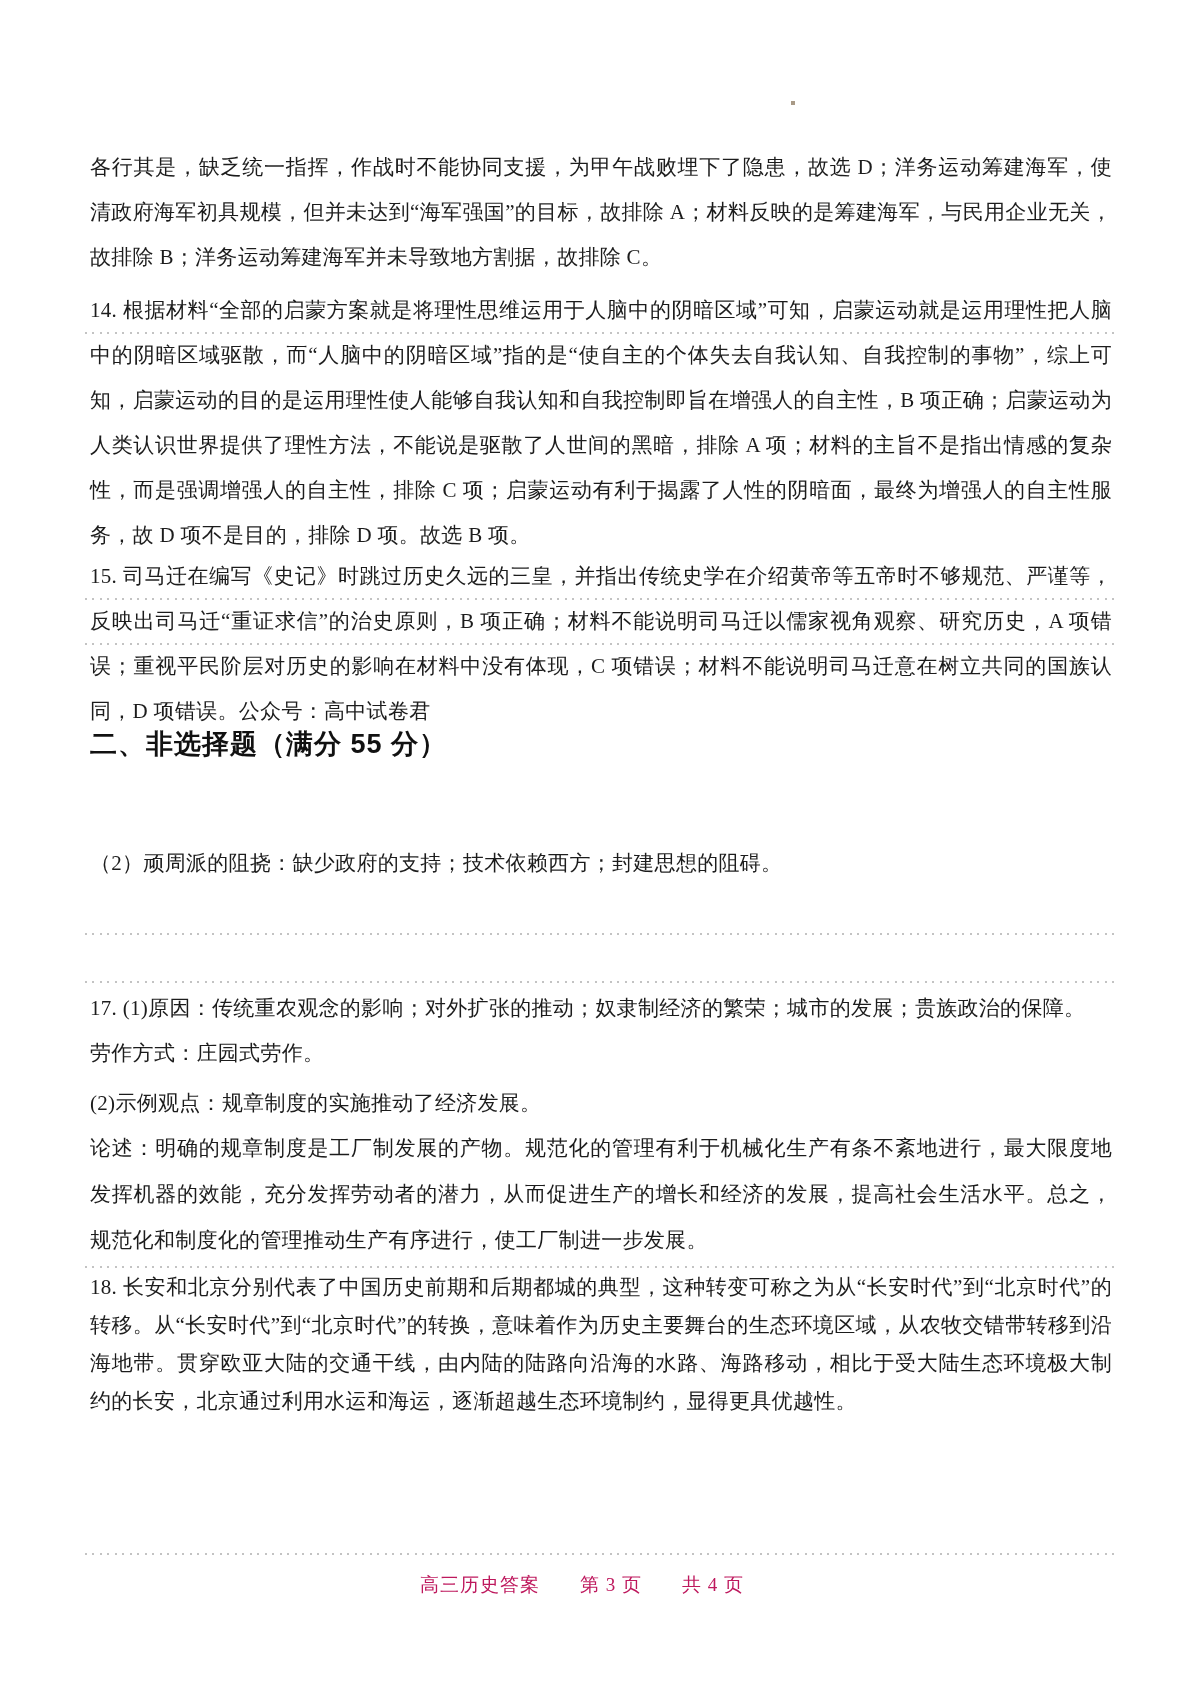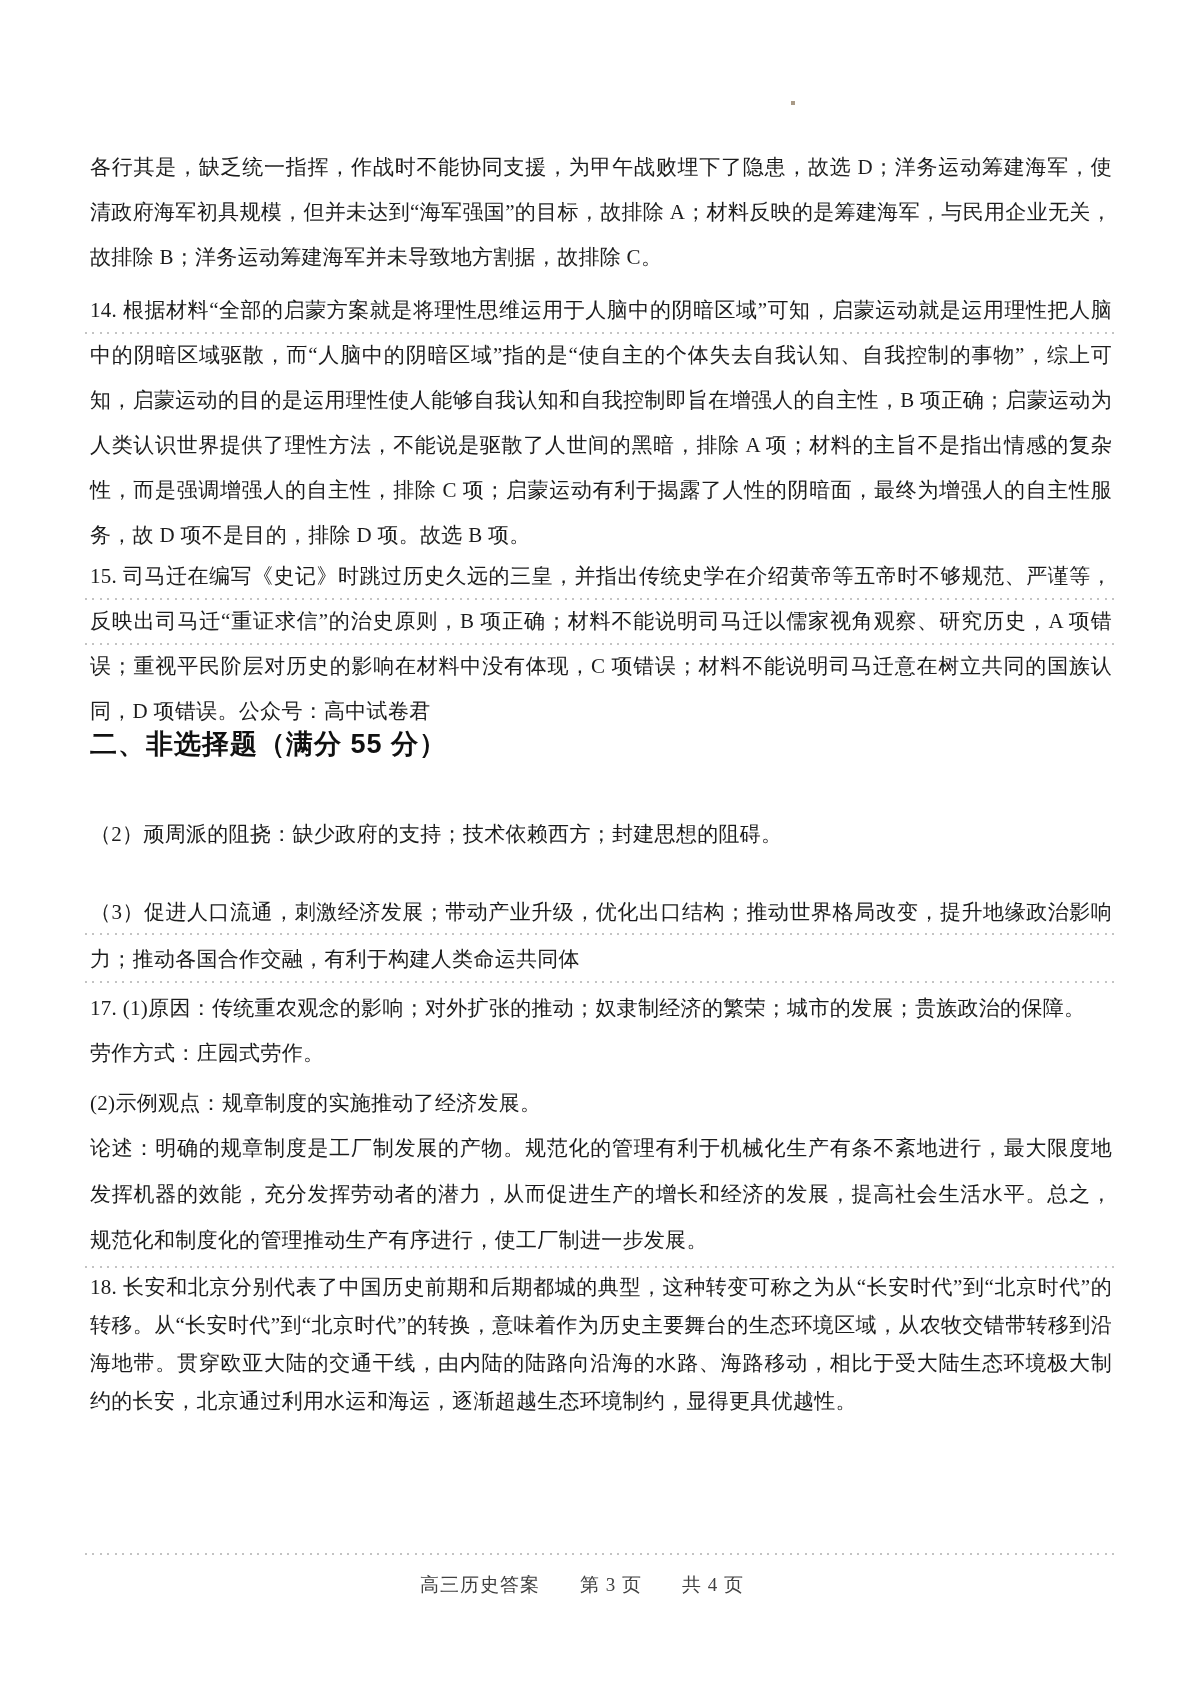--- a/index.html
+++ b/index.html
@@ -57,43 +57,42 @@
     background: #a99a87;
   }
   .footer {
     position: absolute;
     top: 1572px;
     left: 420px;
     display: flex;
     gap: 40px;
     font-size: 19px;
     line-height: 26px;
-    color: #404040;
+    color: #be185d;
     letter-spacing: 1px;
   }
 </style>
 </head>
 <body>
 
 <div class="page">
 
   <div class="artifact-dot"></div>
 
   <p class="para" style="top:145px;">各行其是，缺乏统一指挥，作战时不能协同支援，为甲午战败埋下了隐患，故选 D；洋务运动筹建海军，使清政府海军初具规模，但并未达到“海军强国”的目标，故排除 A；材料反映的是筹建海军，与民用企业无关，故排除 B；洋务运动筹建海军并未导致地方割据，故排除 C。</p>
 
   <p class="para" style="top:288px;">14. 根据材料“全部的启蒙方案就是将理性思维运用于人脑中的阴暗区域”可知，启蒙运动就是运用理性把人脑中的阴暗区域驱散，而“人脑中的阴暗区域”指的是“使自主的个体失去自我认知、自我控制的事物”，综上可知，启蒙运动的目的是运用理性使人能够自我认知和自我控制即旨在增强人的自主性，B 项正确；启蒙运动为人类认识世界提供了理性方法，不能说是驱散了人世间的黑暗，排除 A 项；材料的主旨不是指出情感的复杂性，而是强调增强人的自主性，排除 C 项；启蒙运动有利于揭露了人性的阴暗面，最终为增强人的自主性服务，故 D 项不是目的，排除 D 项。故选 B 项。</p>
 
   <p class="para" style="top:554px;">15. 司马迁在编写《史记》时跳过历史久远的三皇，并指出传统史学在介绍黄帝等五帝时不够规范、严谨等，反映出司马迁“重证求信”的治史原则，B 项正确；材料不能说明司马迁以儒家视角观察、研究历史，A 项错误；重视平民阶层对历史的影响在材料中没有体现，C 项错误；材料不能说明司马迁意在树立共同的国族认同，D 项错误。公众号：高中试卷君</p>
 
   <h2 class="section-heading" style="top:719px;">二、非选择题（满分 55 分）</h2>
 
 
-  <p class="para" style="top:812px;">（2）顽周派的阻挠：缺少政府的支持；技术依赖西方；封建思想的阻碍。</p>
+  <p class="para" style="top:841px;">（2）顽周派的阻挠：缺少政府的支持；技术依赖西方；封建思想的阻碍。</p>
 
-  <p class="para" style="top:889px; line-height:47px;">（3）促进人口流通，刺激经济发展；带动产业升级，优化出口结构；推动世界格局改变，提升地缘政治影响力；推动各国合作交融，有利于构建人类命运共同体</p>
 
   <p class="para" style="top:986px;">17. (1)原因：传统重农观念的影响；对外扩张的推动；奴隶制经济的繁荣；城市的发展；贵族政治的保障。</p>
 
   <p class="para" style="top:1031px;">劳作方式：庄园式劳作。</p>
 
   <p class="para" style="top:1081px;">(2)示例观点：规章制度的实施推动了经济发展。</p>
 
   <p class="para" style="top:1125px; line-height:46px;">论述：明确的规章制度是工厂制发展的产物。规范化的管理有利于机械化生产有条不紊地进行，最大限度地发挥机器的效能，充分发挥劳动者的潜力，从而促进生产的增长和经济的发展，提高社会生活水平。总之，规范化和制度化的管理推动生产有序进行，使工厂制进一步发展。</p>
 
   <p class="para" style="top:1268px; line-height:38px;">18. 长安和北京分别代表了中国历史前期和后期都城的典型，这种转变可称之为从“长安时代”到“北京时代”的转移。从“长安时代”到“北京时代”的转换，意味着作为历史主要舞台的生态环境区域，从农牧交错带转移到沿海地带。贯穿欧亚大陆的交通干线，由内陆的陆路向沿海的水路、海路移动，相比于受大陆生态环境极大制约的长安，北京通过利用水运和海运，逐渐超越生态环境制约，显得更具优越性。</p>

